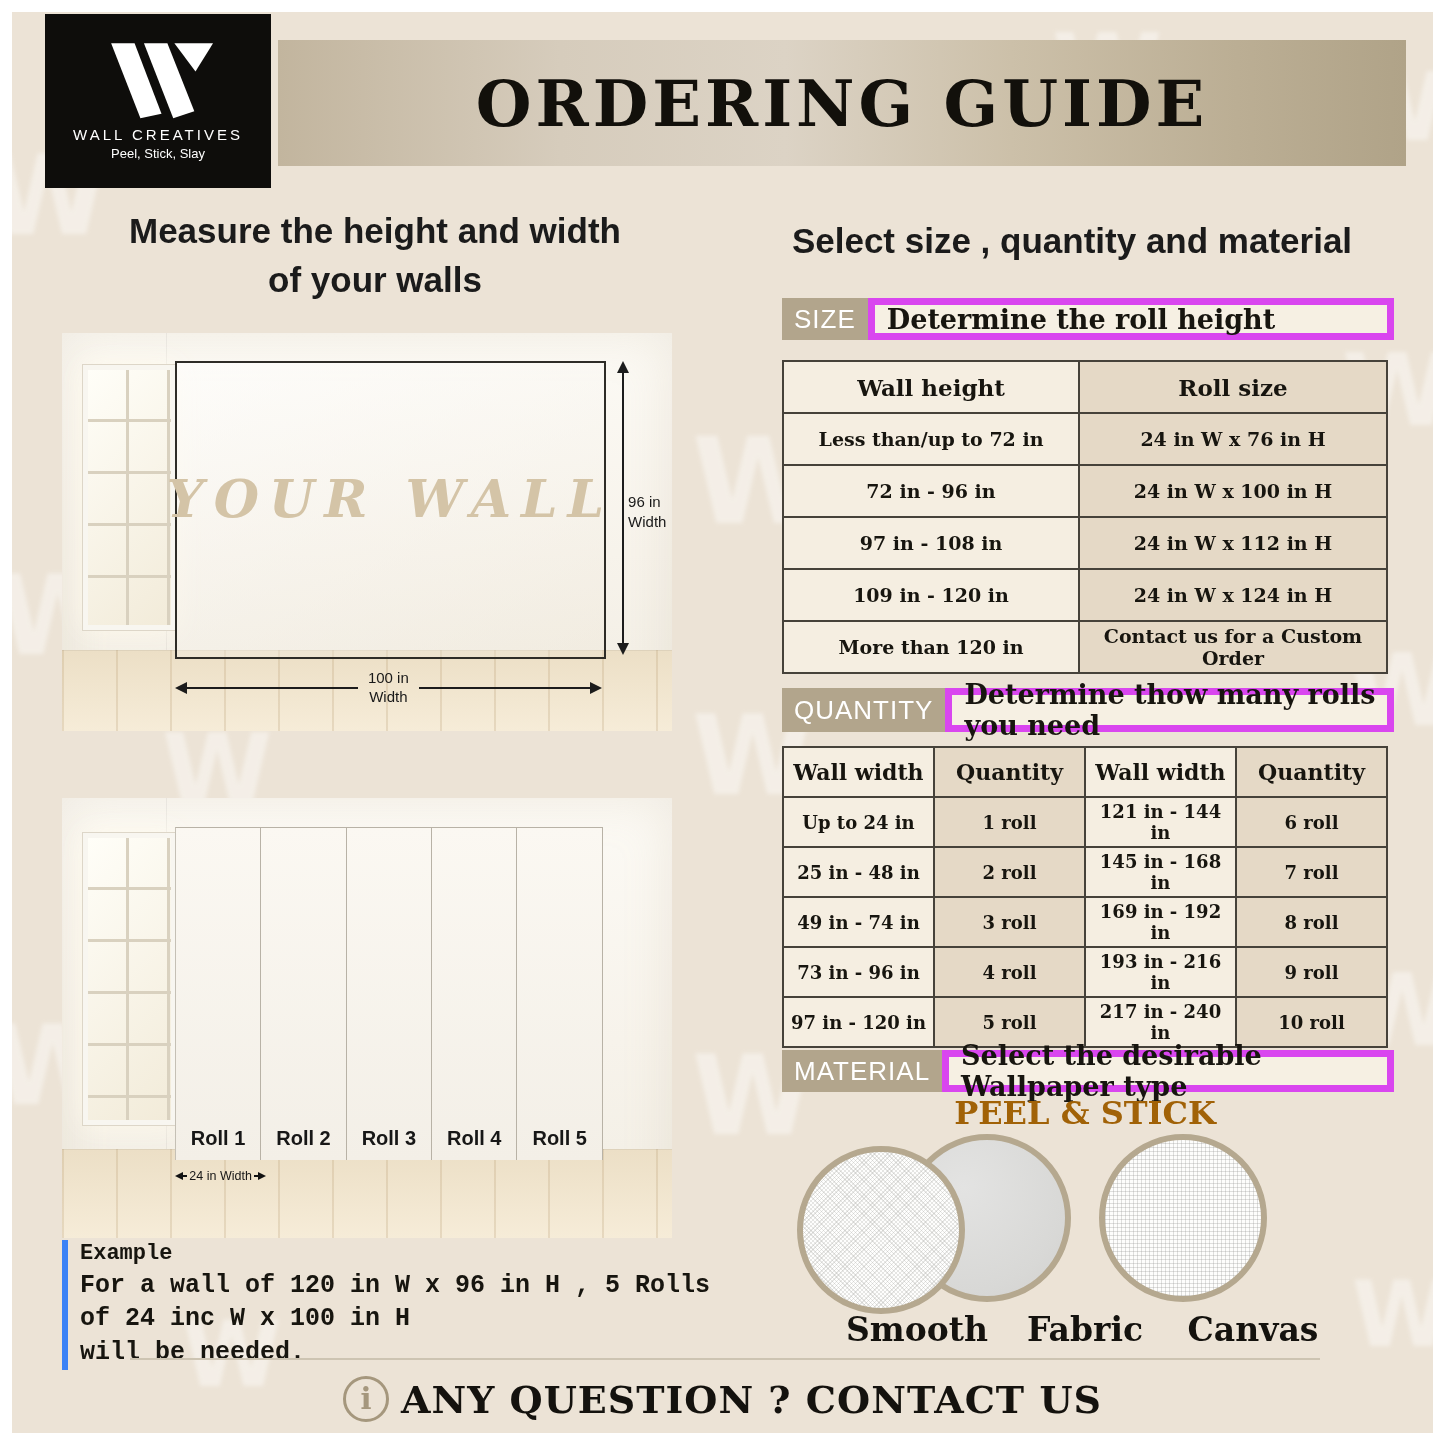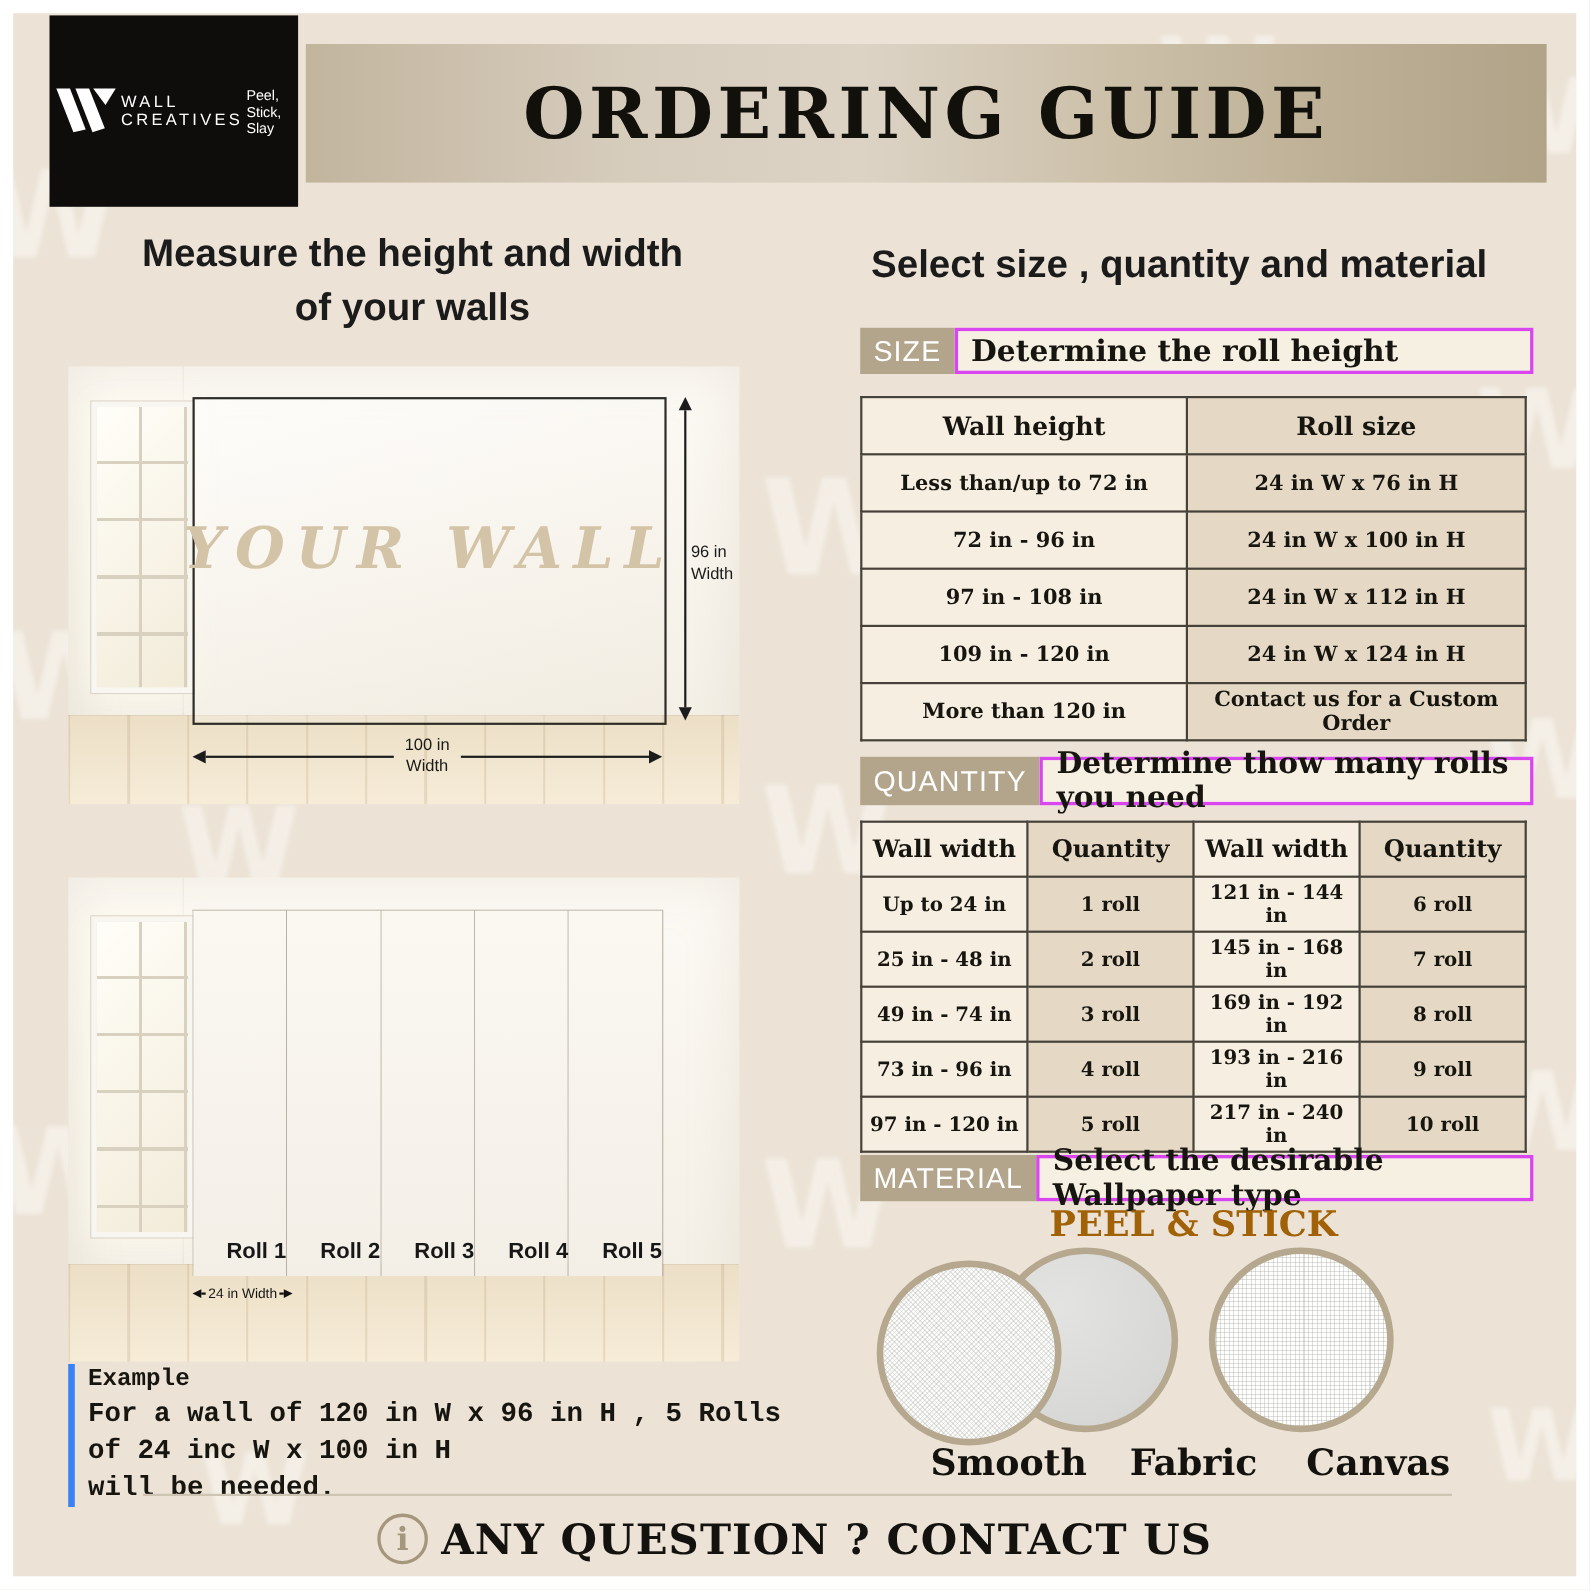--- a/index.html
+++ b/index.html
@@ -6,21 +6,21 @@
   body{width:1445px;height:1445px;font-family:"Liberation Sans",sans-serif;}
   .page{position:relative;width:1445px;height:1445px;background:#ffffff;overflow:hidden;}
   .canvas{position:absolute;left:12px;top:12px;width:1421px;height:1421px;background:#ece3d6;overflow:hidden;}
 
   
   .wm{position:absolute;color:#ffffff;opacity:.42;font:bold 120px "DejaVu Sans",sans-serif;
       filter:blur(2px);pointer-events:none;user-select:none;}
 
   
   .logo{position:absolute;left:45px;top:14px;width:226px;height:174px;background:#0e0d0b;
-        display:flex;align-items:center;justify-content:center;gap:3px;z-index:3;}
+        display:flex;flex-direction:column;align-items:center;justify-content:center;gap:3px;z-index:3;}
   .logo svg{display:block;}
   .brand{color:#fff;font-size:15px;letter-spacing:3px;}
   .tagline{color:#fff;font-size:13px;}
   .band{position:absolute;left:278px;top:40px;width:1128px;height:126px;z-index:2;
         background:linear-gradient(90deg,#c2b59e 0%,#d6ccbc 25%,#dcd3c5 45%,#ccc0a9 65%,#bbae94 85%,#b0a388 100%);
         display:flex;align-items:center;justify-content:center;}
   .band-title{font-family:"DejaVu Serif",serif;font-weight:bold;font-size:64px;letter-spacing:4px;color:#12100b;}
 
   .col-heading{position:absolute;font-weight:bold;font-size:35px;line-height:1.4;color:#1b1b1b;text-align:center;z-index:2;}
   #left-heading{left:45px;top:206px;width:660px;}
@@ -57,40 +57,40 @@
   .vdim .seg{width:2px;flex:1;background:#1c1c1c;}
   .vdim-label{position:absolute;left:92.8%;top:40%;font-size:15px;line-height:1.3;color:#191919;}
   .hdim{position:absolute;left:18.5%;top:84.5%;width:70%;display:flex;align-items:center;}
   .hdim .seg{height:2px;flex:1;background:#1c1c1c;}
   .hdim-label{font-size:15px;line-height:1.25;color:#191919;text-align:center;padding:0 10px;}
 
   .strips{position:absolute;left:18.5%;top:6.5%;width:70%;height:75.5%;display:flex;
       border-top:1px solid #b8b2a6;border-left:1px solid #c5c0b5;}
   .strip{flex:1;position:relative;border-right:1px solid #b8b2a6;
       background:linear-gradient(180deg,#fbf8f2,#f3efe7);}
-  .strip .roll-label{position:absolute;left:0;right:0;bottom:10px;text-align:right;
+  .strip .roll-label{position:absolute;left:0;right:0;bottom:10px;text-align:center;
       font-weight:bold;font-size:20px;color:#171717;}
   .dim-small{position:absolute;left:18.5%;top:84.3%;width:15%;display:flex;align-items:center;}
   .dim-small .seg{height:2px;flex:1;background:#111;min-width:4px;}
   .dim-small .ah-left{border-top:4px solid transparent;border-bottom:4px solid transparent;border-right:8px solid #111;}
   .dim-small .ah-right{border-top:4px solid transparent;border-bottom:4px solid transparent;border-left:8px solid #111;}
   .dim-small .txt{font-size:12.5px;color:#151515;white-space:nowrap;padding:0 2px;}
 
   
   .example{position:absolute;left:62px;top:1240px;width:650px;z-index:2;
       border-left:6px solid #3b82f6;padding-left:12px;
       font-family:Liberation Mono, monospace;font-weight:bold;color:#17150f;}
   .example .ex-title{font-size:22px;line-height:1.3;}
   .example .ex-line{font-size:25px;line-height:1.35;}
 
   
   .section-head{position:absolute;left:782px;width:612px;display:flex;align-items:stretch;z-index:2;}
   .badge{background:#b2a58c;color:#fff;font-size:26px;letter-spacing:1px;
       display:flex;align-items:center;padding:4px 12px;flex:0 0 auto;}
-  .sh-title{flex:1;background:#f6f0e3;border:3px solid #d946ef;display:flex;align-items:center;
+  .sh-title{flex:1;background:#f6f0e3;border:7px solid #d946ef;display:flex;align-items:center;
       padding:2px 10px 2px 12px;font-family:"DejaVu Serif",serif;font-weight:bold;font-size:27px;color:#17150f;}
   #size-head{top:298px;height:42px;}
   #quantity-head{top:688px;height:44px;}
   #material-head{top:1050px;height:42px;}
 
   .tbl{position:absolute;left:782px;width:606px;border-collapse:collapse;table-layout:fixed;text-align:center;
       font-family:"DejaVu Serif",serif;color:#17150f;z-index:2;}
   .tbl,.tbl th,.tbl td{border:2px solid #46423a;}
   .tbl th{font-size:23px;font-weight:bold;height:48px;}
   .tbl td{font-size:19px;font-weight:bold;height:50px;padding:0 2px;}

